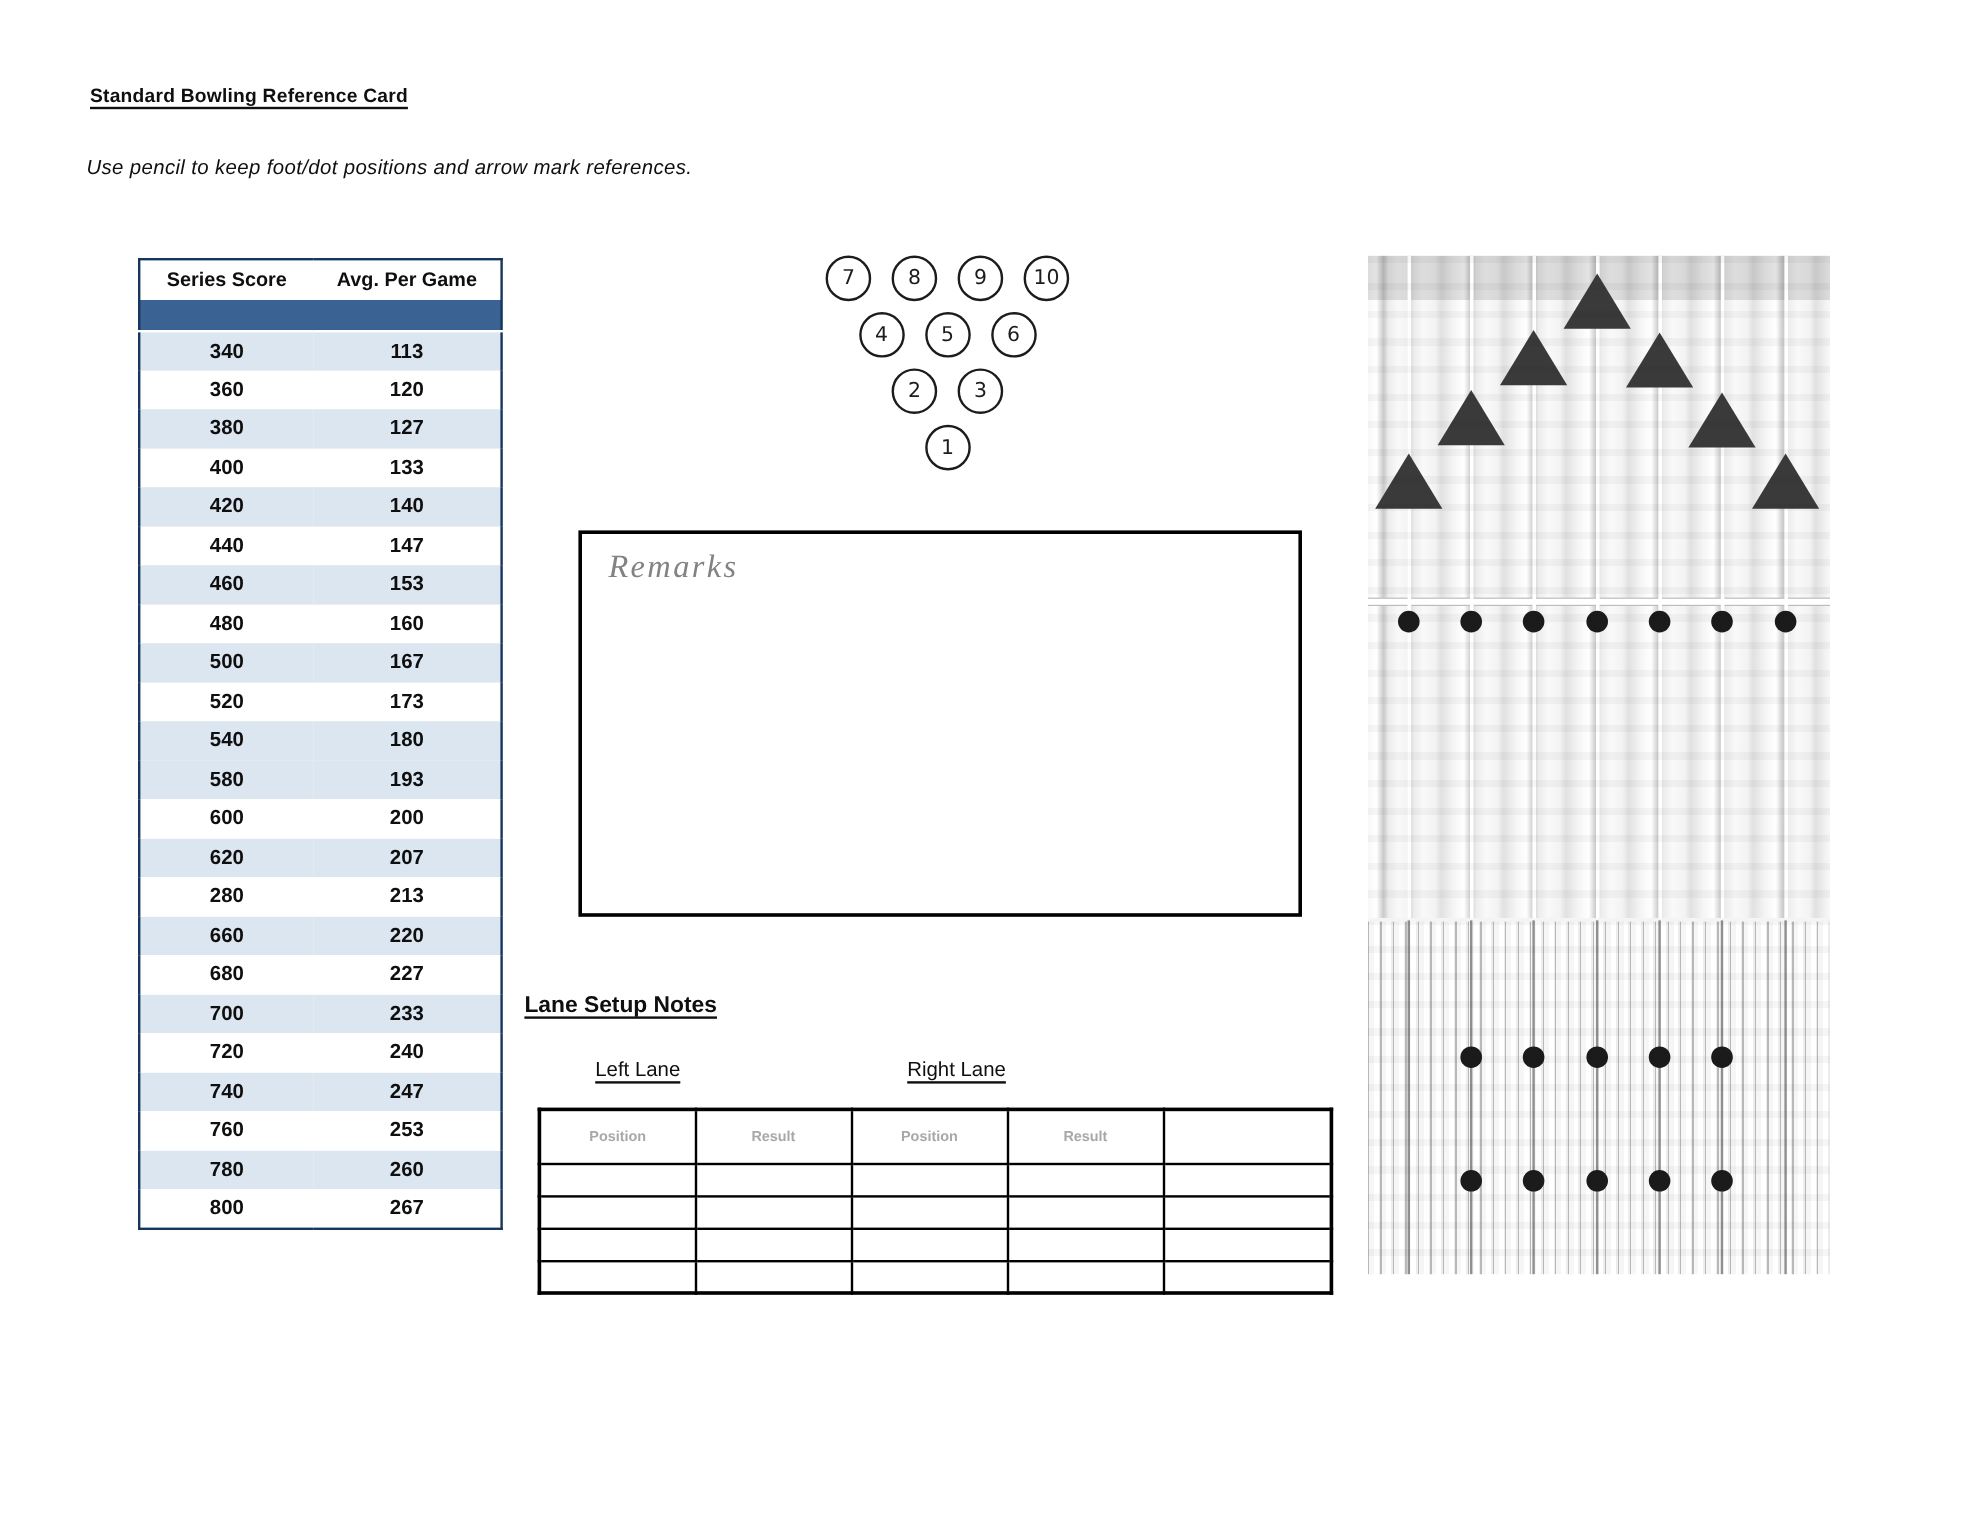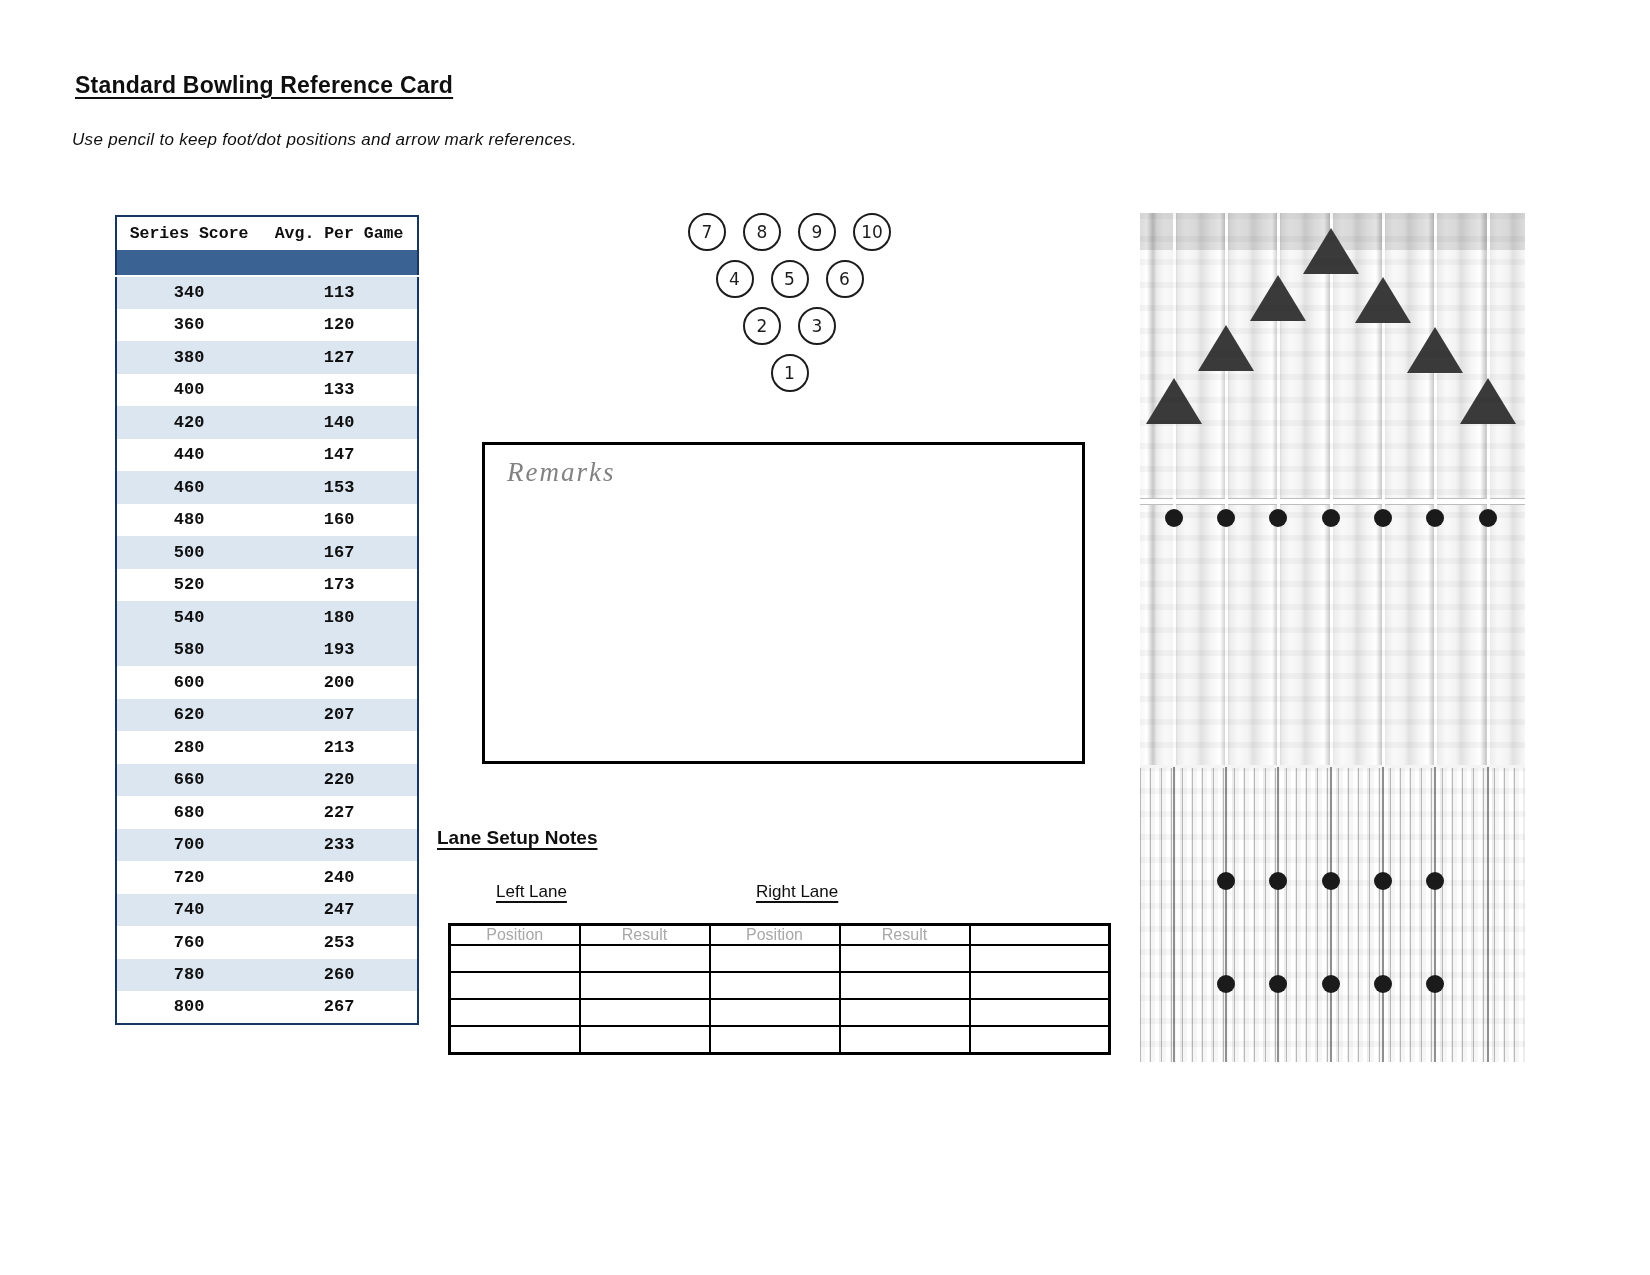--- a/index.html
+++ b/index.html
@@ -9,26 +9,26 @@
     --muted-header-text:#a8a8a8;
     --remarks-text:#828282;
     --ink:#0f0f0f;
   }
   *{box-sizing:border-box;margin:0;padding:0;}
   html,body{width:1650px;height:1275px;background:#ffffff;overflow:hidden;
     font-family:"Liberation Sans",sans-serif;color:var(--ink);}
   #page{position:relative;width:1650px;height:1275px;background:#fff;}
 
   
-  .title{position:absolute;left:75px;top:72px;font-size:23px;font-weight:bold;
+  .title{position:absolute;left:75px;top:72px;font-size:16px;font-weight:bold;
     text-decoration:underline;text-decoration-thickness:2px;text-underline-offset:4px;letter-spacing:.2px;}
   .subtitle{position:absolute;left:72px;top:130px;font-size:17px;font-style:italic;letter-spacing:.3px;}
 
   
-  .score-table-wrap{position:absolute;left:115px;top:215px;width:304px;font-family:Liberation Mono, monospace;}
+  .score-table-wrap{position:absolute;left:115px;top:215px;width:304px;}
   .score-table-wrap table{width:100%;border-collapse:collapse;border:2px solid var(--table-border);}
   .score-table-wrap th{height:34px;font-size:16.5px;font-weight:bold;text-align:center;
     background:#fff;vertical-align:middle;}
   .score-table-wrap tr.sep td{height:26px;background:var(--dark-blue-row);border-bottom:2px solid #fff;}
   .score-table-wrap tbody td{height:32.5px;font-size:17px;font-weight:bold;text-align:center;vertical-align:middle;}
   .score-table-wrap tbody tr.odd{background:var(--light-blue-row);margin-top:30px;}
   .score-table-wrap tbody tr.even{background:#ffffff;}
   .score-table-wrap col.c1{width:146px;} .score-table-wrap col.c2{width:158px;}
 
   
@@ -43,21 +43,21 @@
     font-style:italic;font-size:27px;color:var(--remarks-text);letter-spacing:2px;}
 
   
   .lane-setup-heading{position:absolute;left:437px;top:827px;font-size:19px;font-weight:bold;
     text-decoration:underline;text-decoration-thickness:2px;text-underline-offset:4px;}
   .lane-label{position:absolute;top:882px;font-size:17px;
     text-decoration:underline;text-decoration-thickness:2px;text-underline-offset:4px;margin-left:16px;}
   .lane-label.left{left:480px;} .lane-label.right{left:740px;}
   .notes-table{position:absolute;left:448px;top:923px;border-collapse:collapse;
     border:3px solid #000;background:#fff;table-layout:fixed;}
-  .notes-table th{height:18px;font-size:16px;font-weight:normal;color:var(--muted-header-text);
+  .notes-table th{height:45px;font-size:12px;font-weight:bold;color:var(--muted-header-text);
     text-align:center;vertical-align:middle;border:2px solid #000;}
   .notes-table td{height:27px;border:2px solid #000;}
 
   
   .lane{position:absolute;left:1140px;top:213px;width:385px;height:849px;overflow:hidden;}
   .lane-upper{position:absolute;left:0;top:0;width:100%;height:554px;
     background:repeating-linear-gradient(90deg,
       #c9c9c9 0px,#ececec 4px,#f9f9f9 12px,#f3f3f3 22px,#e1e1e1 27px,#f5f5f5 37px,#ffffff 46px,#c9c9c9 52px);
     background-position-x:34px;}
   .lane-approach{position:absolute;left:0;top:554px;width:100%;height:295px;

